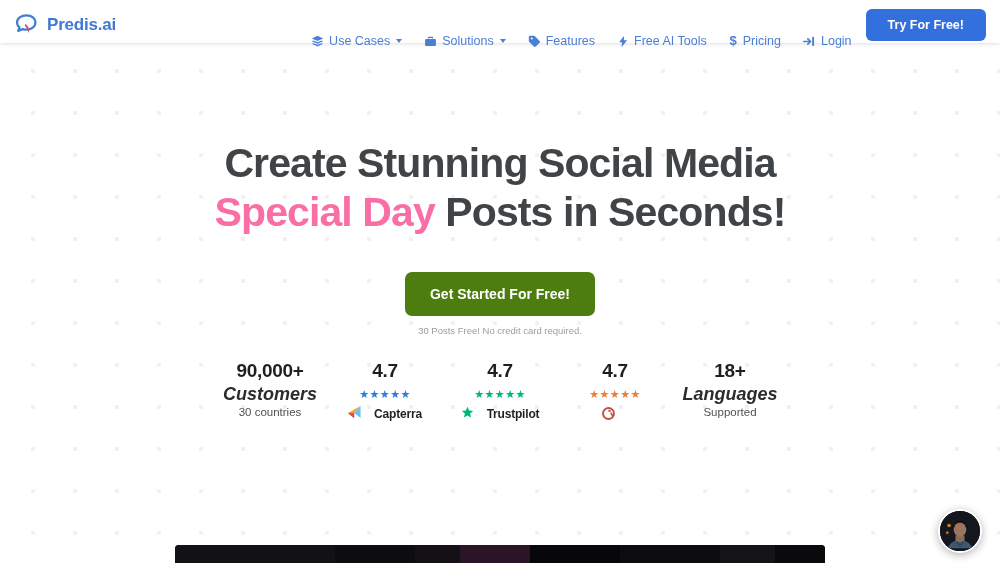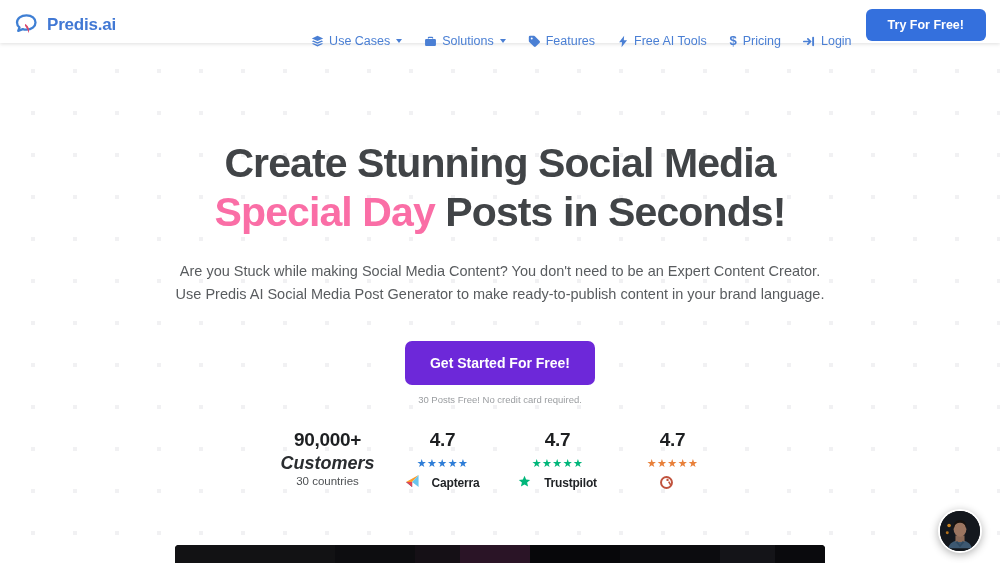--- a/index.html
+++ b/index.html
@@ -80,21 +80,21 @@
   h1.headline .pink{ color:#fa6ea6; }
   .subtitle{
     margin-top:23px;
     font-size:14.5px;
     line-height:23px;
     color:#595c5f;
     font-weight:400;
   }
   .cta-wrap{ margin-top:35px; }
   .cta-btn{
-    background:#6d28d9; color:#fff;
+    background:#4d7c0f; color:#fff;
     border:none; border-radius:7px;
     font-size:14px; font-weight:700;
     padding:14px 25px; cursor:pointer;
   }
   .cta-note{
     margin-top:9px;
     font-size:9.5px; color:#9a9da0;
   }
 
   
@@ -235,24 +235,20 @@
 
   <button class="try-btn">Try For Free!</button>
 </nav>
 
 <section class="hero">
   <h1 class="headline">
     <span>Create Stunning Social Media</span><br>
     <span class="pink">Special Day</span><span> Posts in Seconds!</span>
   </h1>
 
-  <p class="subtitle">
-    <span>Are you Stuck while making Social Media Content? You don't need to be an Expert Content Creator.</span><br>
-    <span>Use Predis AI Social Media Post Generator to make ready-to-publish content in your brand language.</span>
-  </p>
 
   <div class="cta-wrap">
     <button class="cta-btn">Get Started For Free!</button>
     <div class="cta-note">30 Posts Free! No credit card required.</div>
   </div>
 
   <div class="stats">
 
     <div class="stat">
       <div class="stat-value">90,000+</div>
@@ -296,20 +292,25 @@
         <span>
           <svg width="15" height="15" viewBox="0 0 16 16">
             <path d="M8 1.1a6.9 6.9 0 1 0 0 13.8A6.9 6.9 0 0 0 8 1.1zm0 11.7A4.8 4.8 0 1 1 8 3.2a4.8 4.8 0 0 1 0 9.6z" fill="#c0533e"></path>
             <path d="M8 4.1v2.2h2.2V4.1zM9.6 7.4l2.2 3.9 1.5-1-2.2-3.7z" fill="#c0533e"></path>
           </svg>
         </span>
         <span></span>
       </div>
     </div>
 
+    <div class="stat">
+      <div class="stat-value">18+</div>
+      <div class="stat-label">Languages</div>
+      <div class="stat-sub">Supported</div>
+    </div>
 
   </div>
 </section>
 
 <div class="media-strip">
   <div class="seg" style="left:0;width:160px;background:#121214;"></div>
   <div class="seg" style="left:160px;width:80px;background:#0d0d10;"></div>
   <div class="seg" style="left:240px;width:80px;background:#151016;"></div>
   <div class="seg" style="left:285px;width:70px;background:#2a1426;"></div>
   <div class="seg" style="left:355px;width:90px;background:#07070a;"></div>

